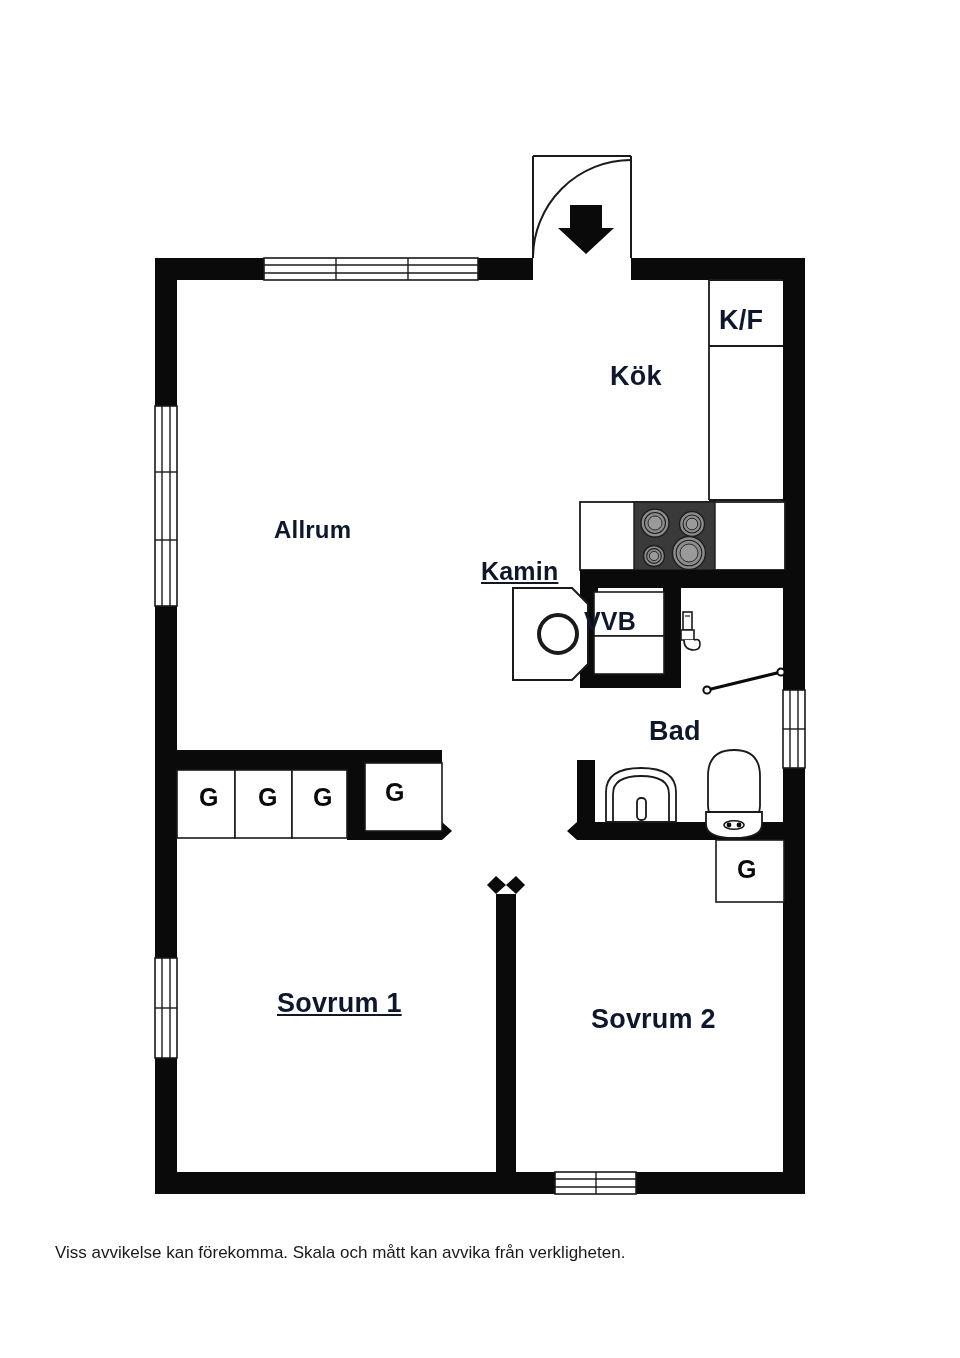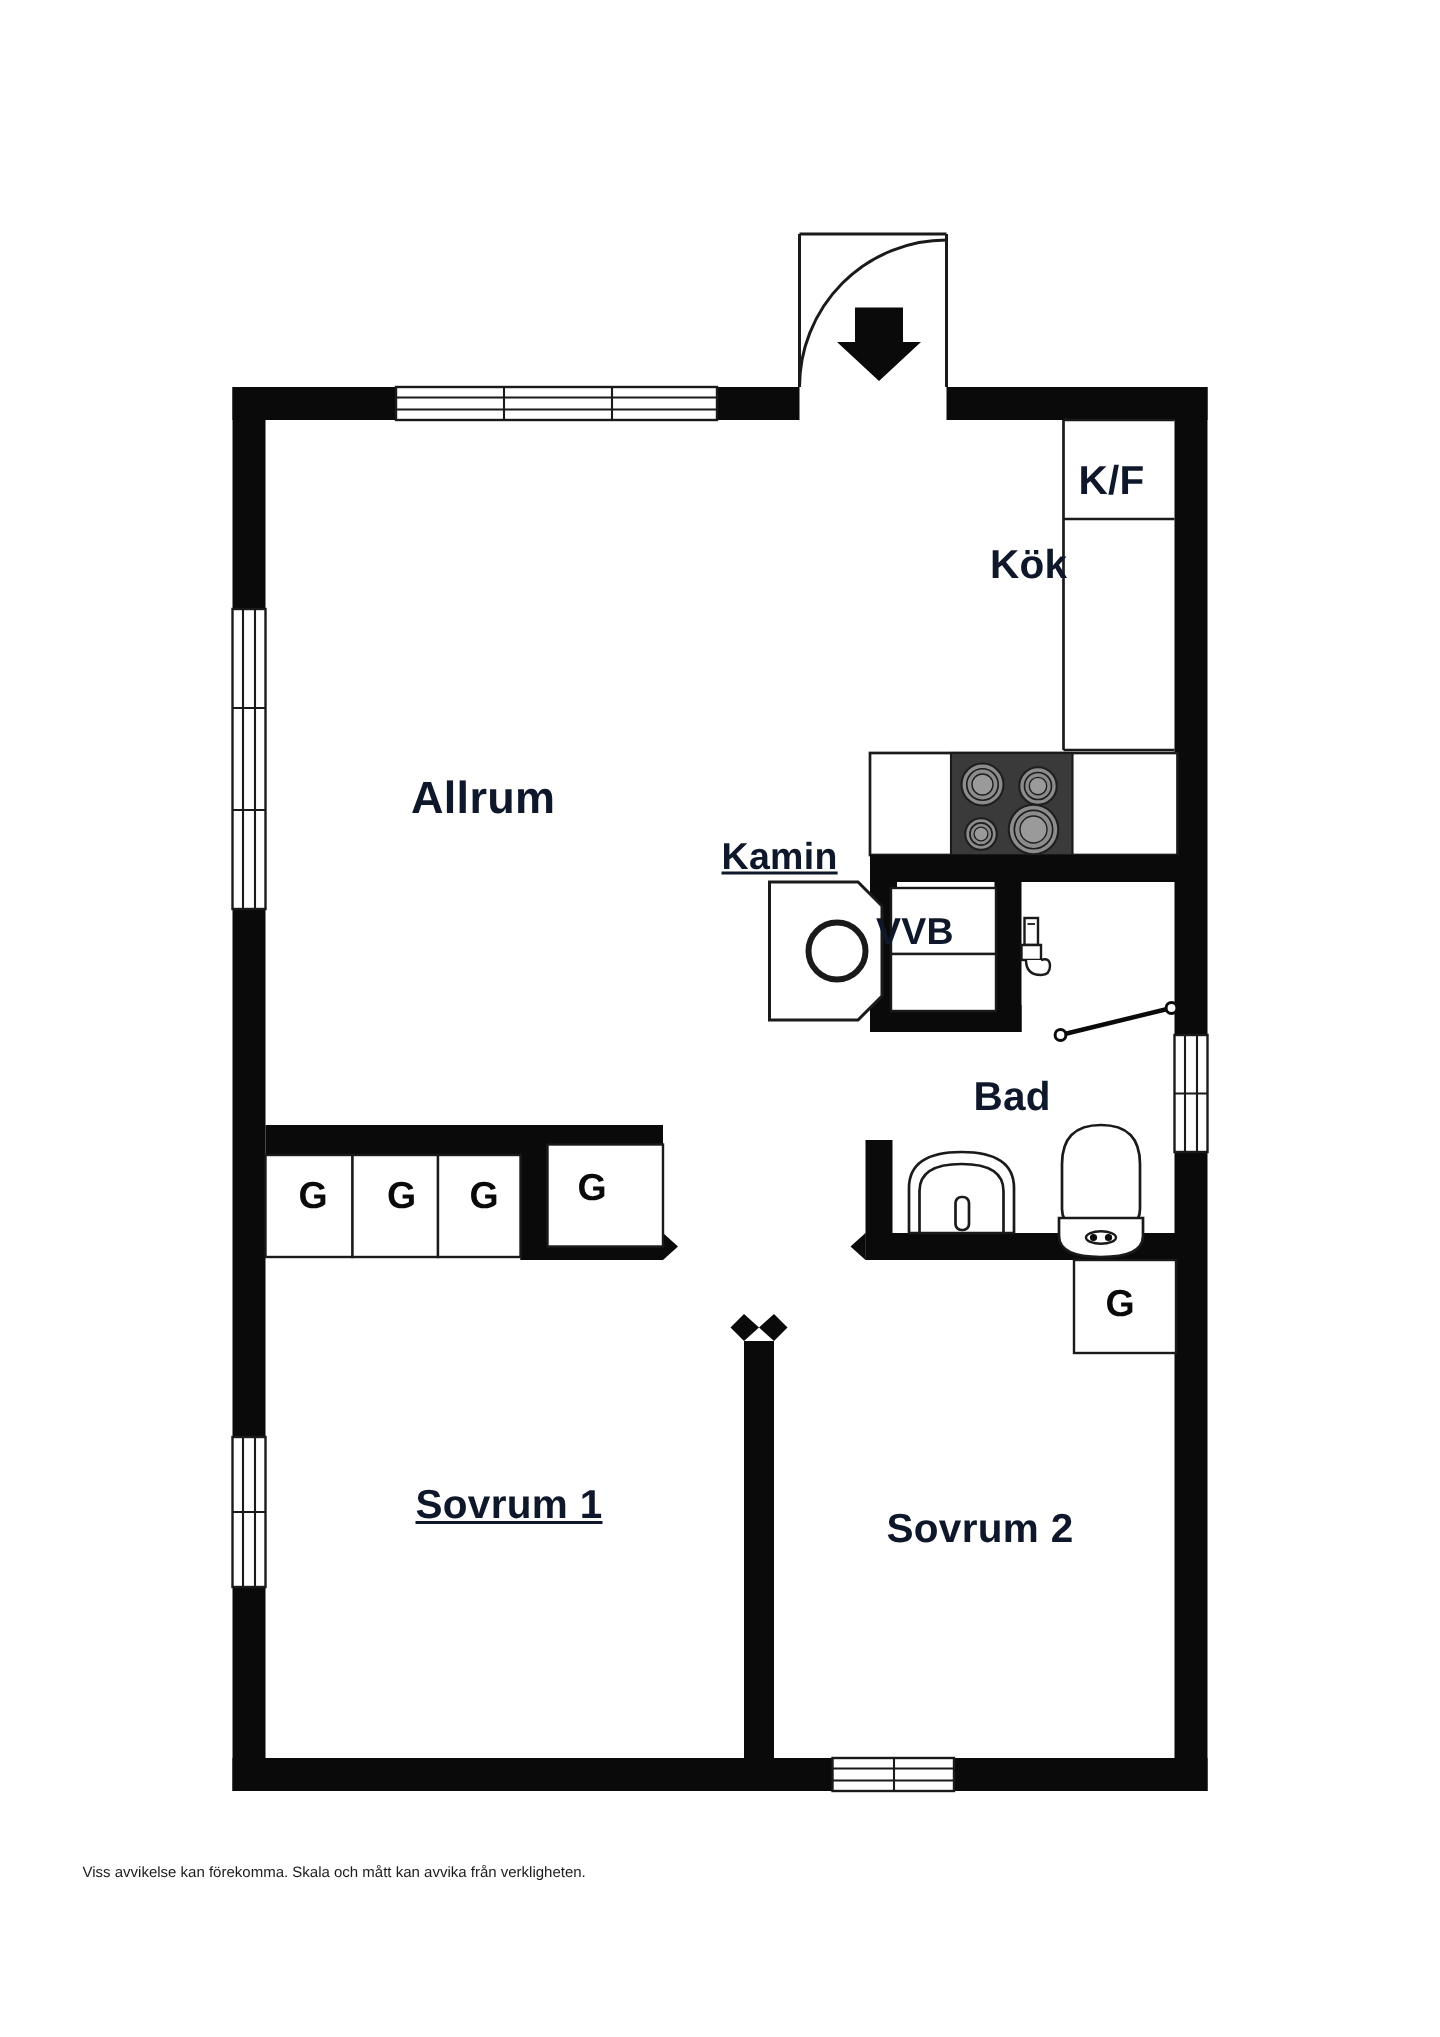--- a/index.html
+++ b/index.html
@@ -27,22 +27,22 @@
     display: block;
   }
   .room-label {
     position: absolute;
     font-family: "Liberation Sans", sans-serif;
     font-weight: bold;
     color: #0f172a;
     white-space: nowrap;
     letter-spacing: 0.2px;
   }
-  .lbl-allrum   { font-size: 30px; left: 274px; top: 516px; }
-  .lbl-kok      { font-size: 27px; left: 660px; top: 361px; }
+  .lbl-allrum   { font-size: 24px; left: 274px; top: 516px; }
+  .lbl-kok      { font-size: 27px; left: 610px; top: 361px; }
   .lbl-kf       { font-size: 27px; left: 719px; top: 305px; }
   .lbl-kamin    { font-size: 25px; left: 481px; top: 557px; text-decoration: underline; }
   .lbl-vvb      { font-size: 25px; left: 584px; top: 607px; }
   .lbl-bad      { font-size: 27px; left: 649px; top: 716px; }
   .lbl-sovrum1  { font-size: 27px; left: 277px; top: 988px; text-decoration: underline; }
   .lbl-sovrum2  { font-size: 27px; left: 591px; top: 1004px; }
   .g-label {
     position: absolute;
     font-family: "Liberation Sans", sans-serif;
     font-weight: bold;
@@ -52,21 +52,21 @@
   .g1 { left: 199px; top: 783px; }
   .g2 { left: 258px; top: 783px; }
   .g3 { left: 313px; top: 783px; }
   .g4 { left: 385px; top: 778px; }
   .g5 { left: 737px; top: 855px; }
   .caption {
     position: absolute;
     left: 55px;
     top: 1243px;
     font-family: "Liberation Sans", sans-serif;
-    font-size: 10px;
+    font-size: 17px;
     color: #1a1a1a;
     white-space: nowrap;
   }
 </style>
 </head>
 <body>
 
 <div id="page">
 
   <svg id="plan-svg" viewBox="0 0 960 1358">

